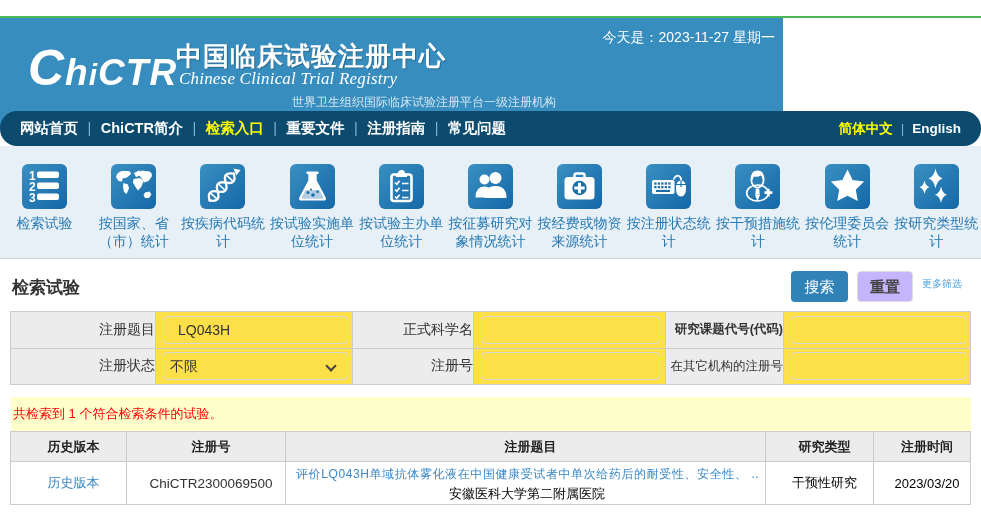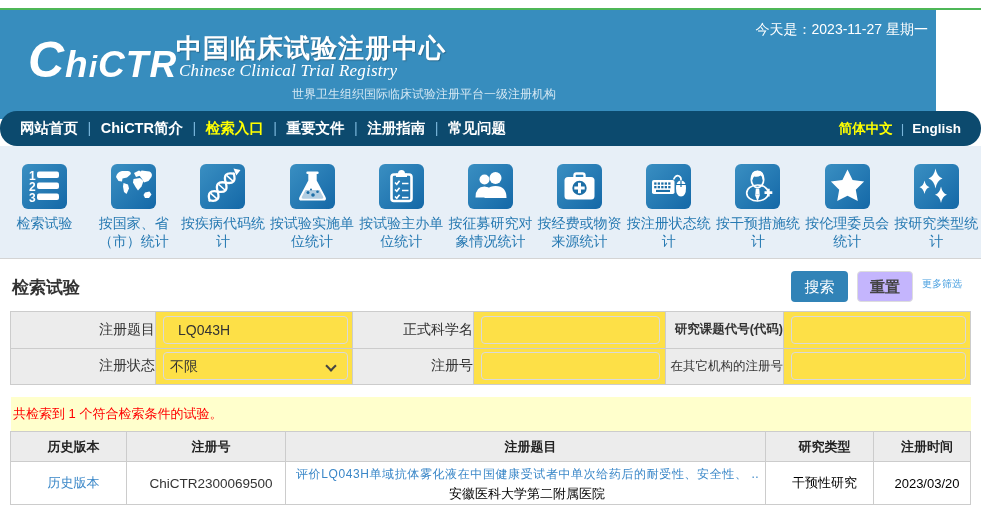--- a/index.html
+++ b/index.html
@@ -1,19 +1,19 @@
 <!DOCTYPE html>
 <html lang="zh"><head>
 <meta charset="utf-8">
 <title>ChiCTR</title>
 <style>
 * { margin:0; padding:0; box-sizing:border-box; }
 html,body { width:981px; height:515px; overflow:hidden; background:#fff;
   font-family:"Liberation Sans", sans-serif; }
-.hdr { position:absolute; left:0; top:8px; width:936px; height:111px; background:#378dbe; }
+.hdr { position:absolute; left:0; top:16px; width:783px; height:111px; background:#378dbe; }
 .hdr .green { position:absolute; left:0; top:0; width:981px; height:2px; background:#4db757; }
 .logo { position:absolute; left:28px; top:23px; color:#fff; font-weight:bold; font-style:italic;
   letter-spacing:1px; }
 .logo .bigc { font-size:50px; }
 .logo .rest { font-size:37px; }
 .titlecn { position:absolute; left:176px; top:23px; color:#fff; font-size:26px; font-weight:bold;
   letter-spacing:1px; text-shadow:1px 1px 1px rgba(0,0,0,0.25); }
 .titleen { position:absolute; left:179px; top:53px; color:#fff; font-size:17px; font-style:italic;
   font-family:"Liberation Serif", serif; letter-spacing:0.2px; }
 .whoorg { position:absolute; left:292px; top:78px; color:#d3e7f3; font-size:12px; }

